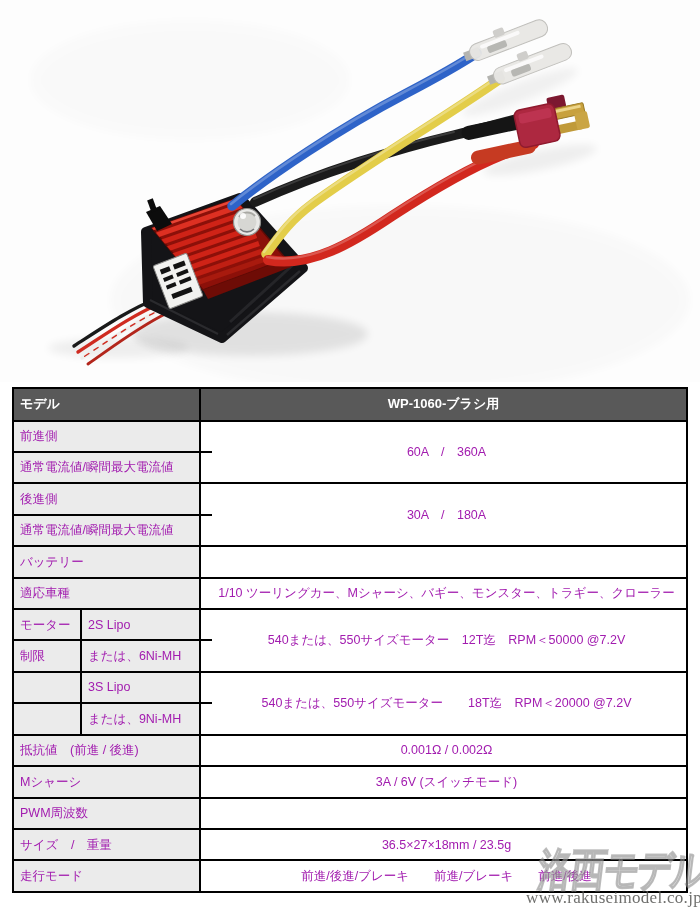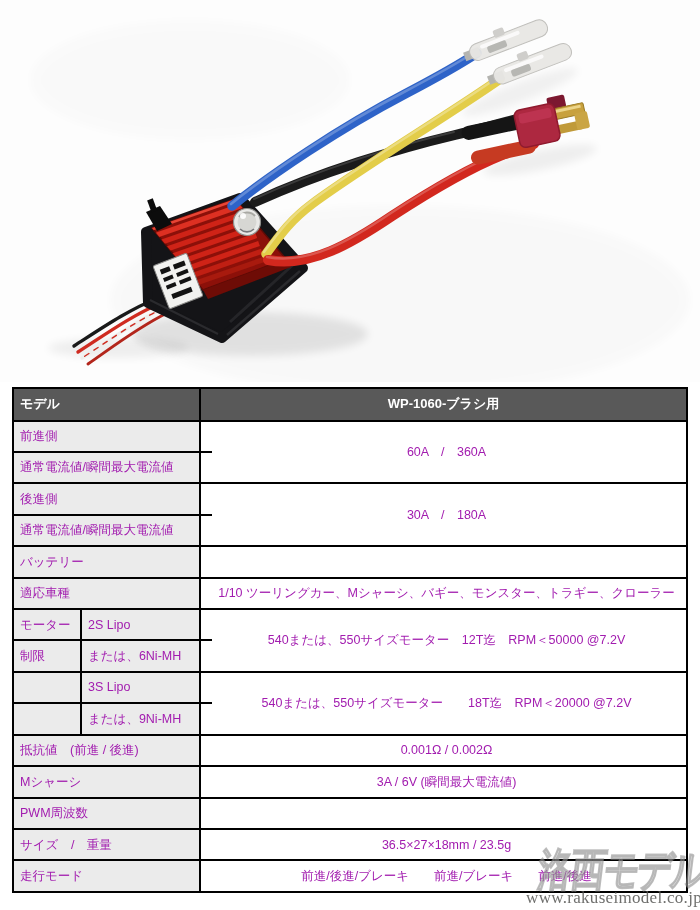--- a/index.html
+++ b/index.html
@@ -209,21 +209,21 @@
     <tr>
       <td class="label"></td>
       <td class="label">または、9Ni-MH</td>
     </tr>
     <tr>
       <td class="label" colspan="2">抵抗値　(前進 / 後進)</td>
       <td class="value">0.001Ω / 0.002Ω</td>
     </tr>
     <tr>
       <td class="label" colspan="2">Mシャーシ</td>
-      <td class="value">3A / 6V (瞬間最大電流値)</td>
+      <td class="value">3A / 6V (スイッチモード)</td>
     </tr>
     <tr>
       <td class="label" colspan="2">PWM周波数</td>
       <td class="value"></td>
     </tr>
     <tr>
       <td class="label" colspan="2">サイズ　/　重量</td>
       <td class="value">36.5×27×18mm / 23.5g</td>
     </tr>
     <tr>

